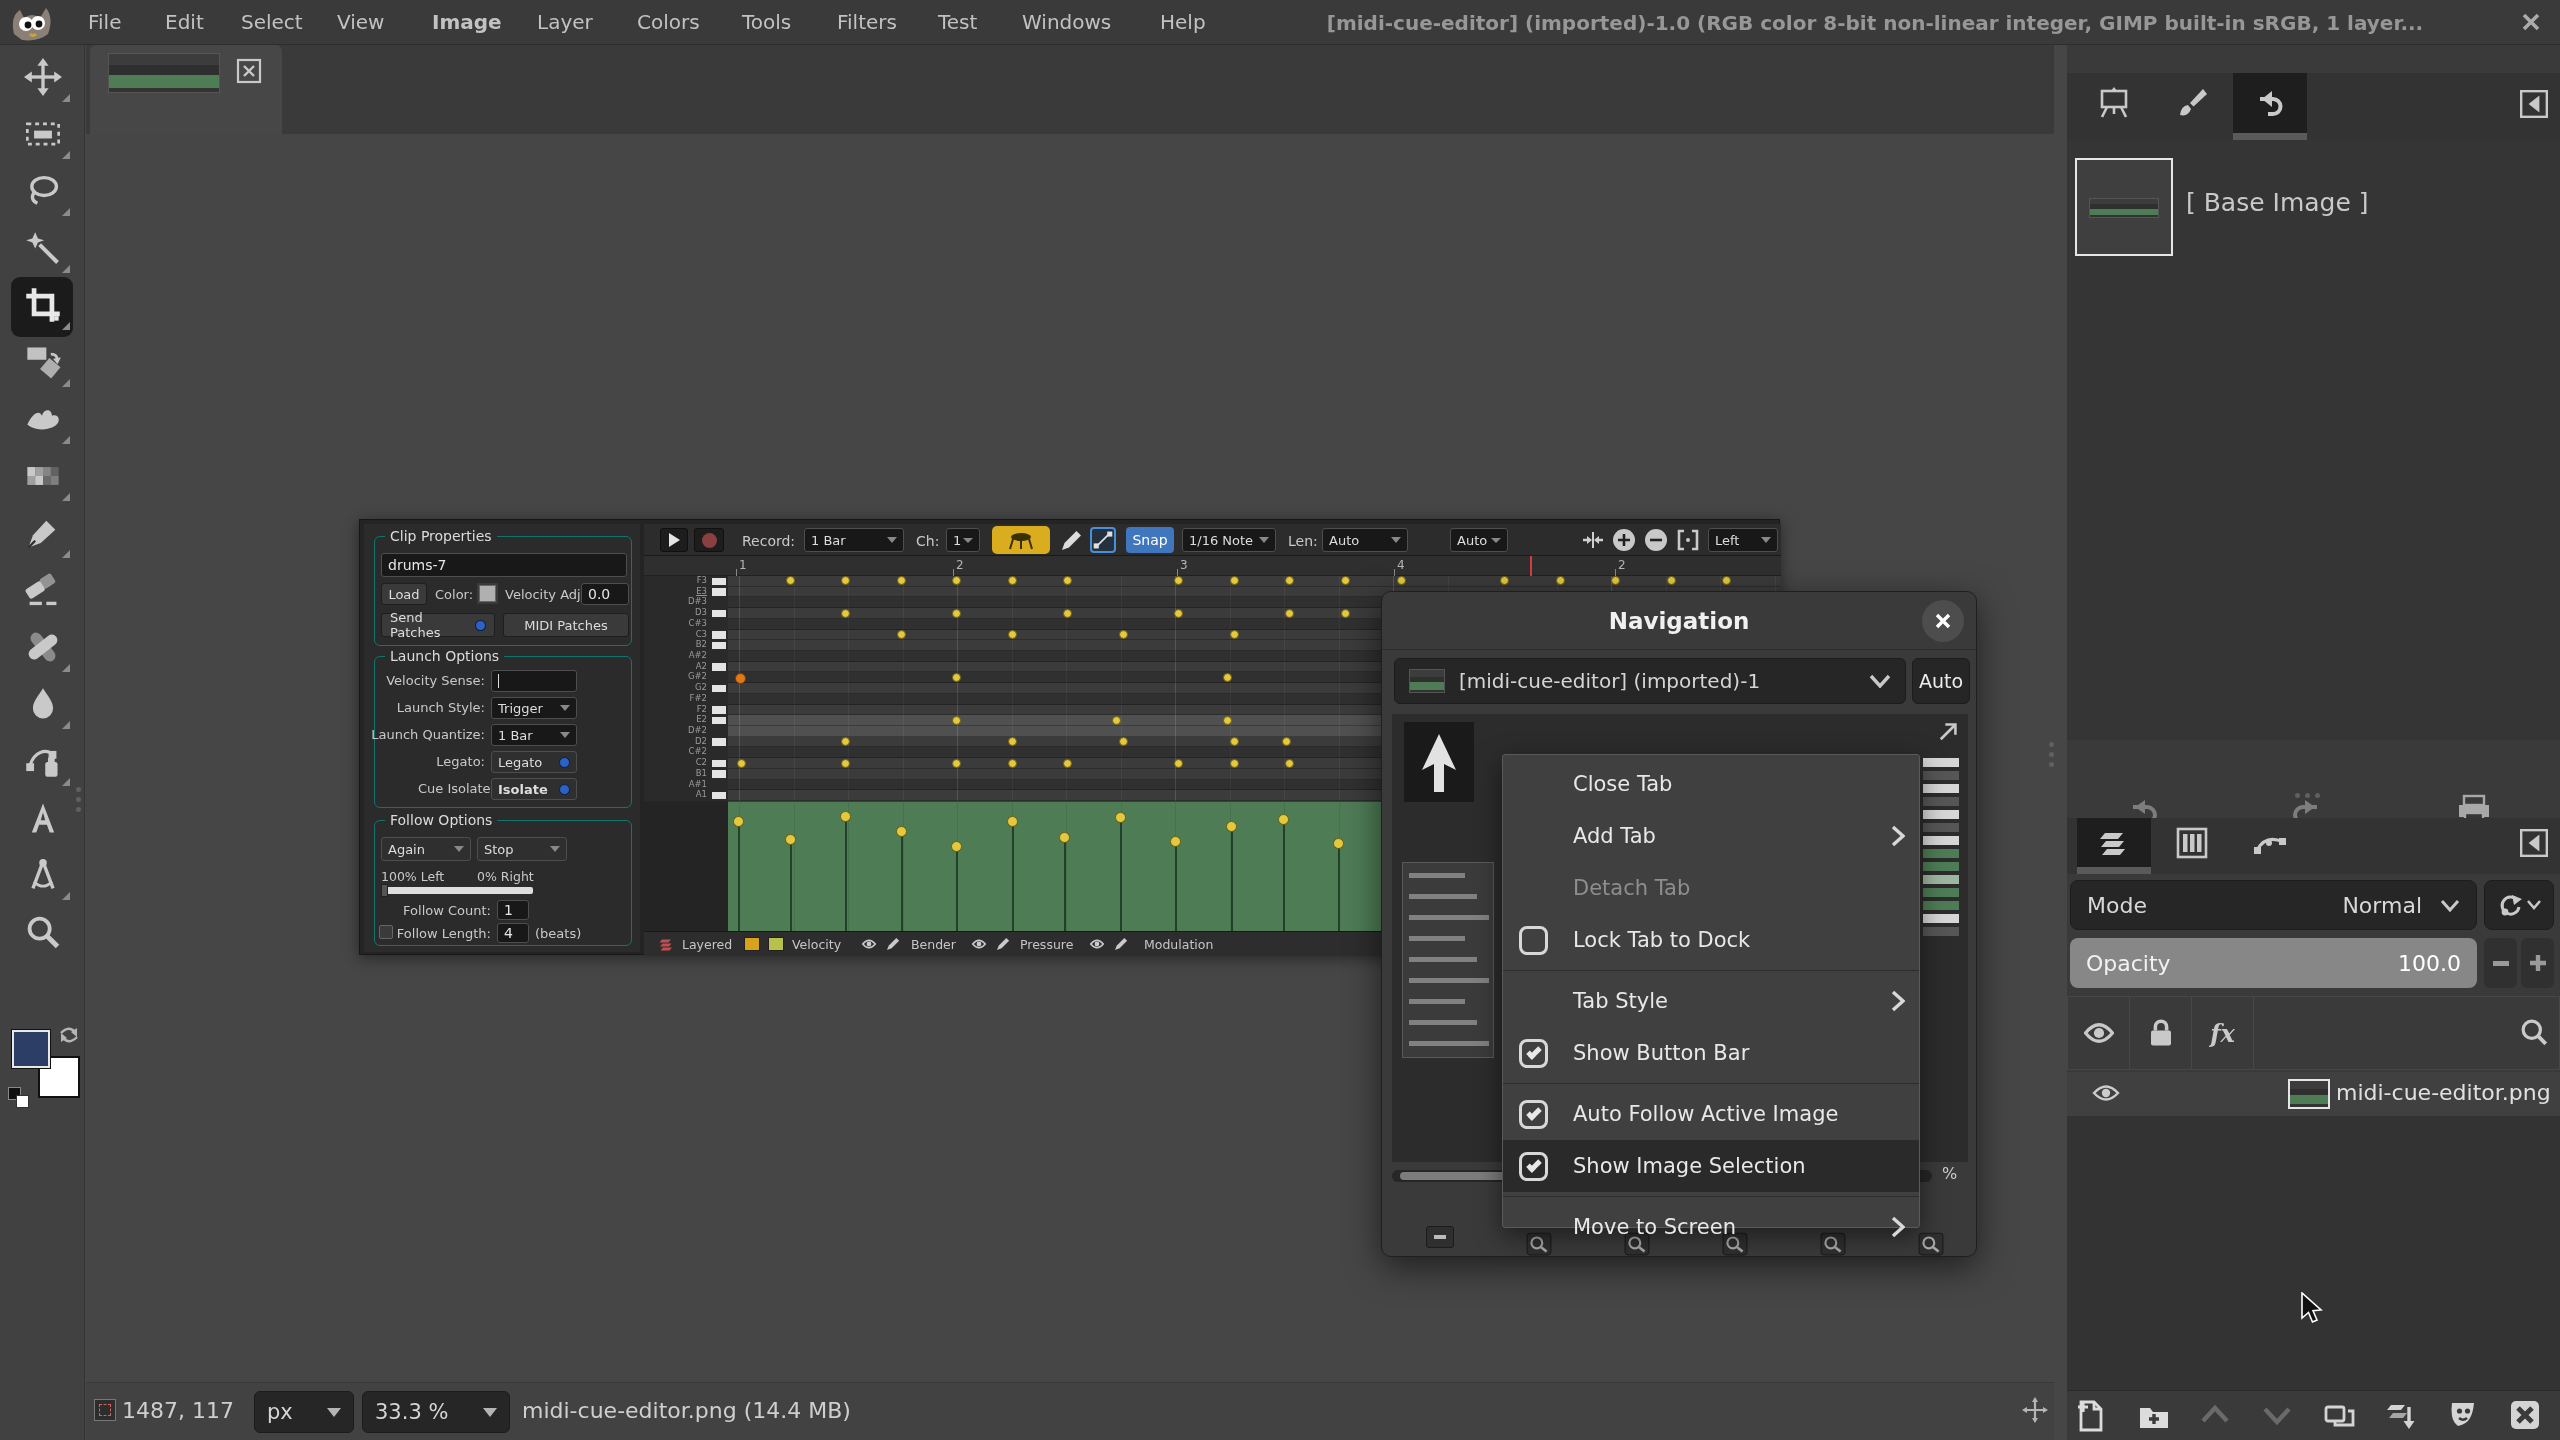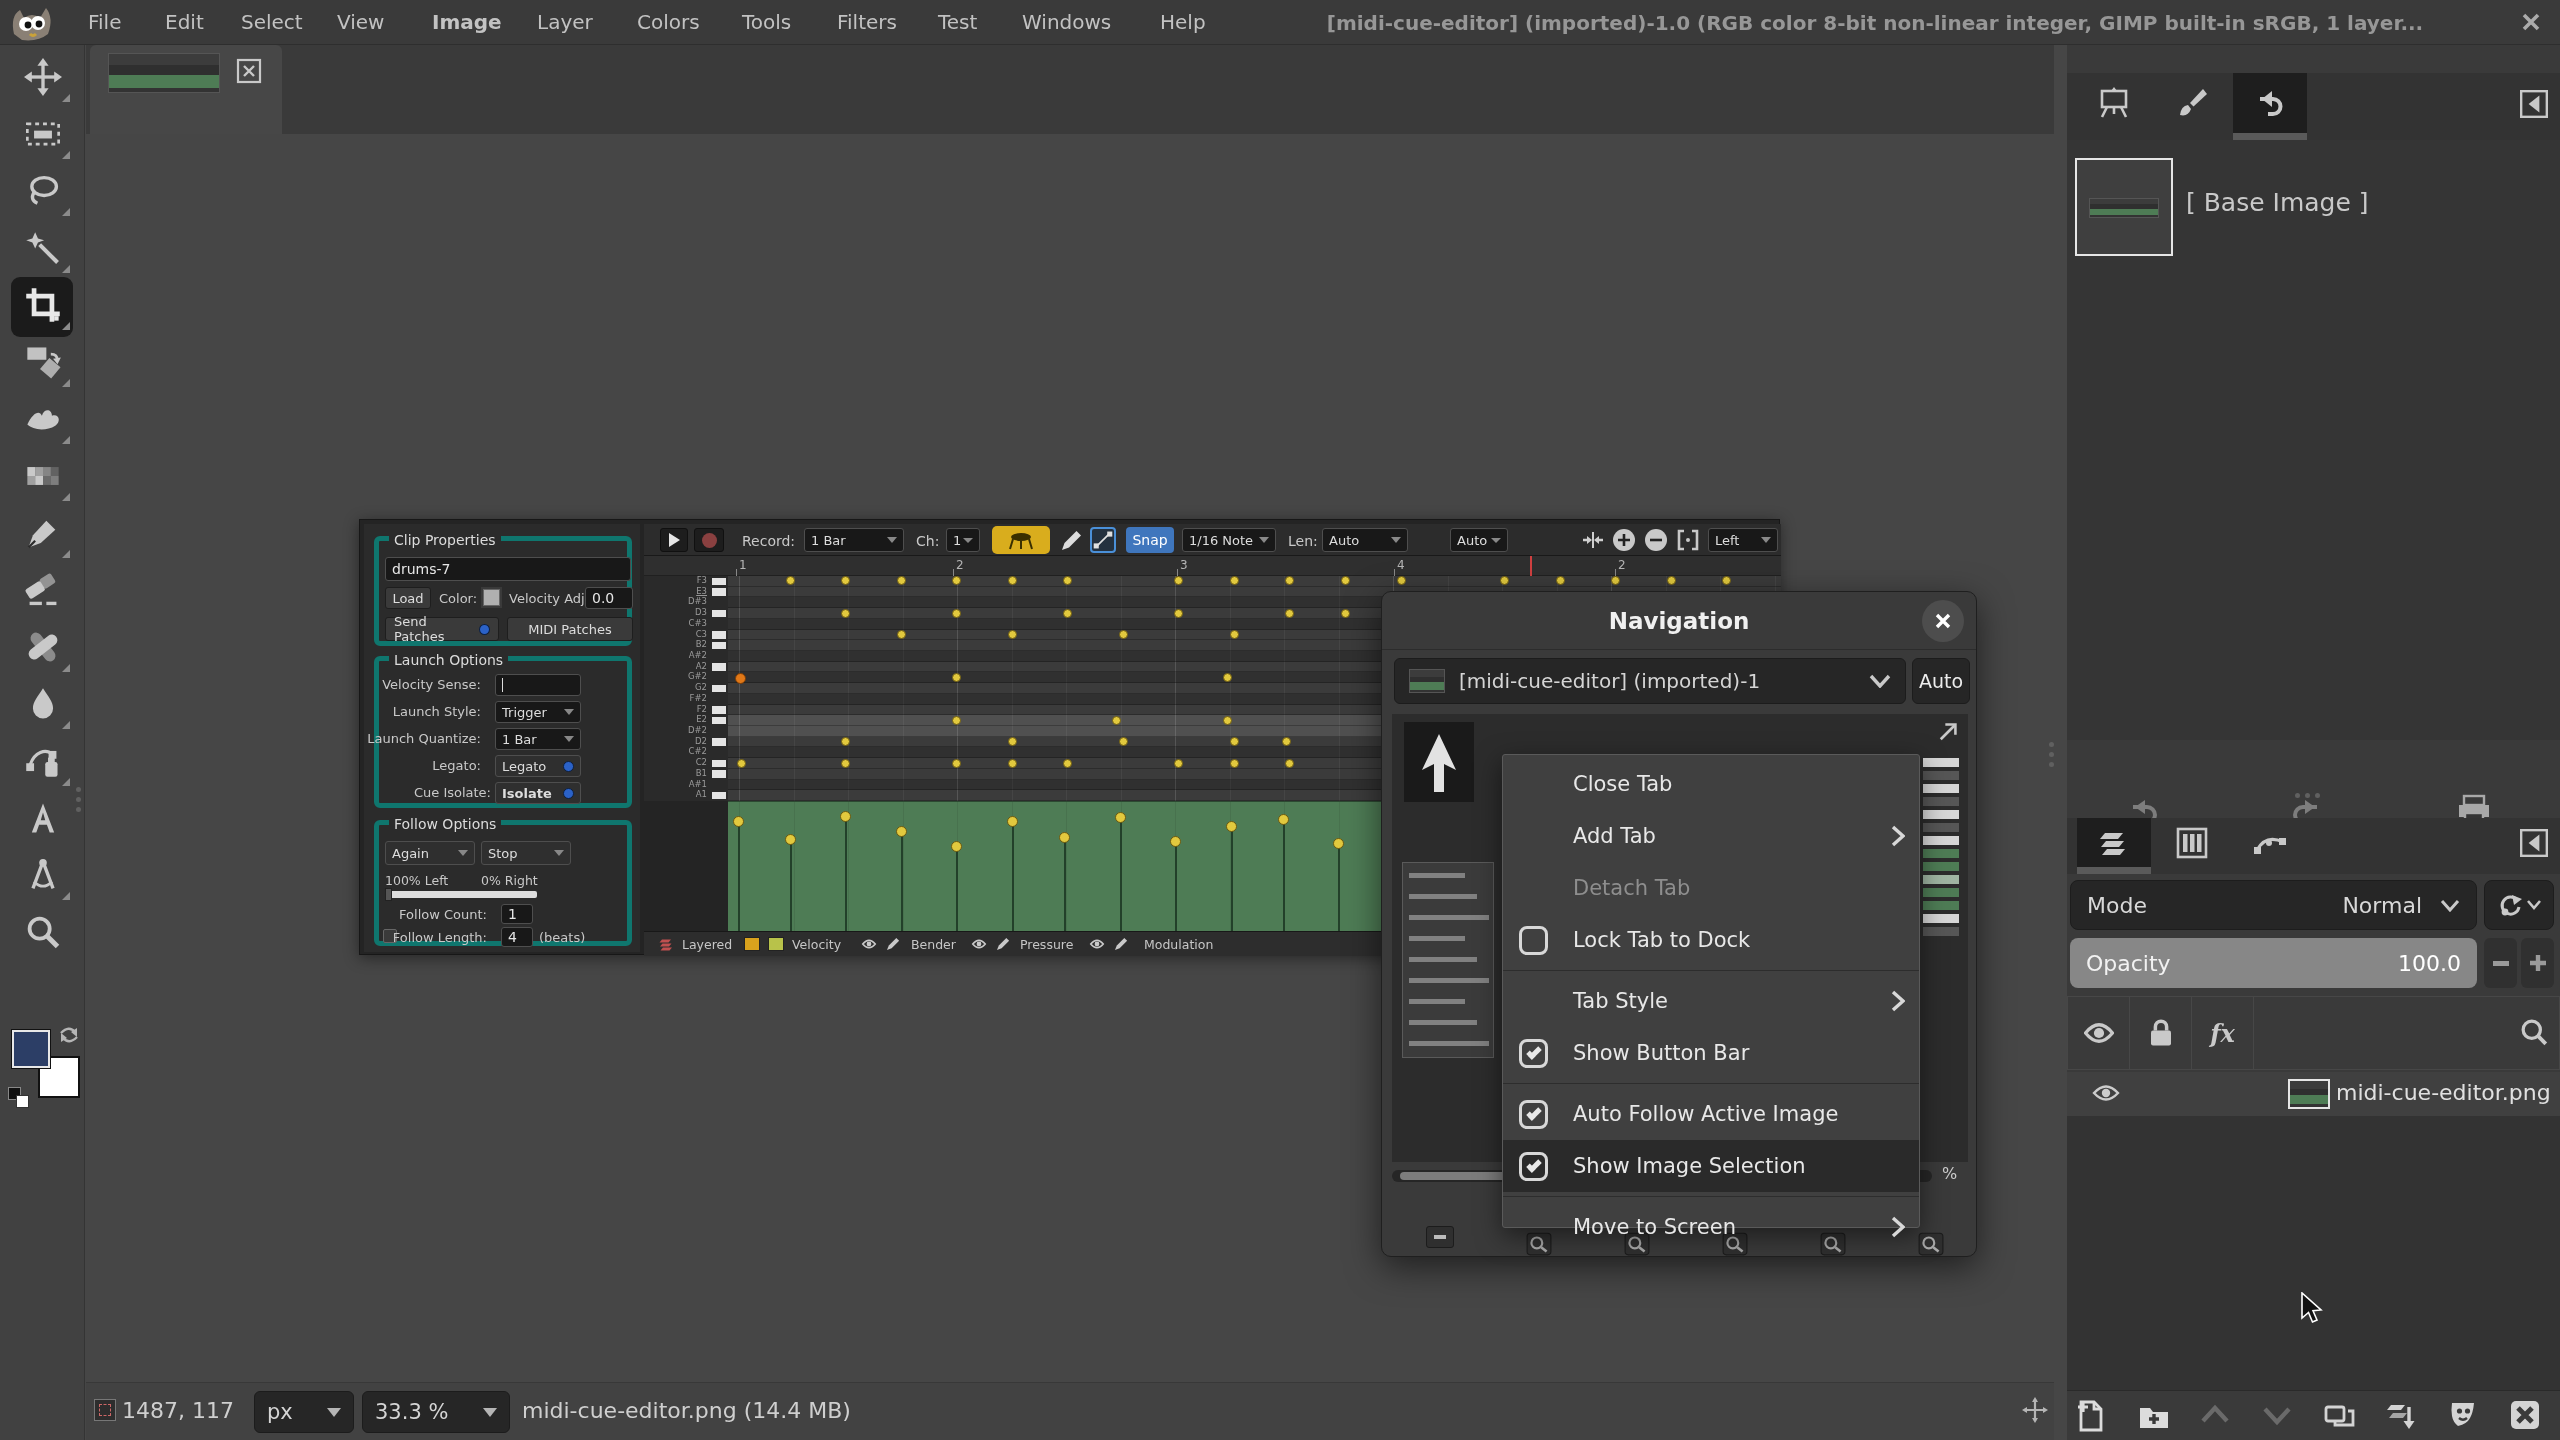--- a/index.html
+++ b/index.html
@@ -14,21 +14,21 @@
 
 #toolbox{position:absolute;left:0;top:45px;width:85px;height:1395px;background:#414141;border-right:1px solid #343434;z-index:10;}
 
 #tabstrip{position:absolute;left:86px;top:45px;width:1968px;height:89px;background:#3a3a3a;}
 #canvas{position:absolute;left:86px;top:134px;width:1968px;height:1248px;background:#464646;}
 #statusbar{position:absolute;left:86px;top:1382px;width:1968px;height:58px;background:#424242;border-top:1px solid #383838;z-index:12;}
 .combo{position:absolute;background:#262626;border:1px solid #1c1c1c;border-radius:6px;display:flex;align-items:center;color:#d5d5d5;}
 .chev{width:0;height:0;border-left:7px solid transparent;border-right:7px solid transparent;border-top:9px solid #b5b5b5;}
 
 #image{position:absolute;left:359px;top:519px;width:1421px;height:436px;background:#242424;border:1px solid #171717;box-shadow:0 3px 14px rgba(0,0,0,.45);z-index:5;}
-.grp{position:absolute;border:5px solid #0f766e;border-radius:6px;}
+.grp{position:absolute;border:1px solid #0f766e;border-radius:6px;}
 .grp>.glabel{position:absolute;top:-9px;left:10px;background:#2b2b2b;padding:0 5px;font-size:14px;color:#dcdcdc;white-space:nowrap;}
 .fld{position:absolute;background:#181818;border:1px solid #4e4e4e;border-radius:3px;color:#e6e6e6;font-size:14px;display:flex;align-items:center;padding-left:6px;}
 .btn{position:absolute;background:#3a3a3a;border:1px solid #1e1e1e;border-radius:3px;color:#ddd;font-size:13px;display:flex;align-items:center;justify-content:center;}
 .dd{position:absolute;background:#181818;border:1px solid #4e4e4e;border-radius:3px;color:#ddd;font-size:13px;display:flex;align-items:center;padding:0 6px;justify-content:space-between;}
 .dtri{width:0;height:0;border-left:5px solid transparent;border-right:5px solid transparent;border-top:6px solid #888;}
 .led{width:11px;height:11px;border-radius:50%;background:#2b62c8;border:1px solid #0d1f3f;}
 .cliplab{position:absolute;font-size:13px;color:#c9c9c9;white-space:nowrap;}
 .rlab{position:absolute;font-size:13px;color:#c9c9c9;text-align:right;white-space:nowrap;}
 .note-dot{position:absolute;width:9px;height:9px;border-radius:50%;background:#e2c93e;border:1px solid #6e5c12;}
 .lolli-stem{position:absolute;width:2px;background:#23402a;}

